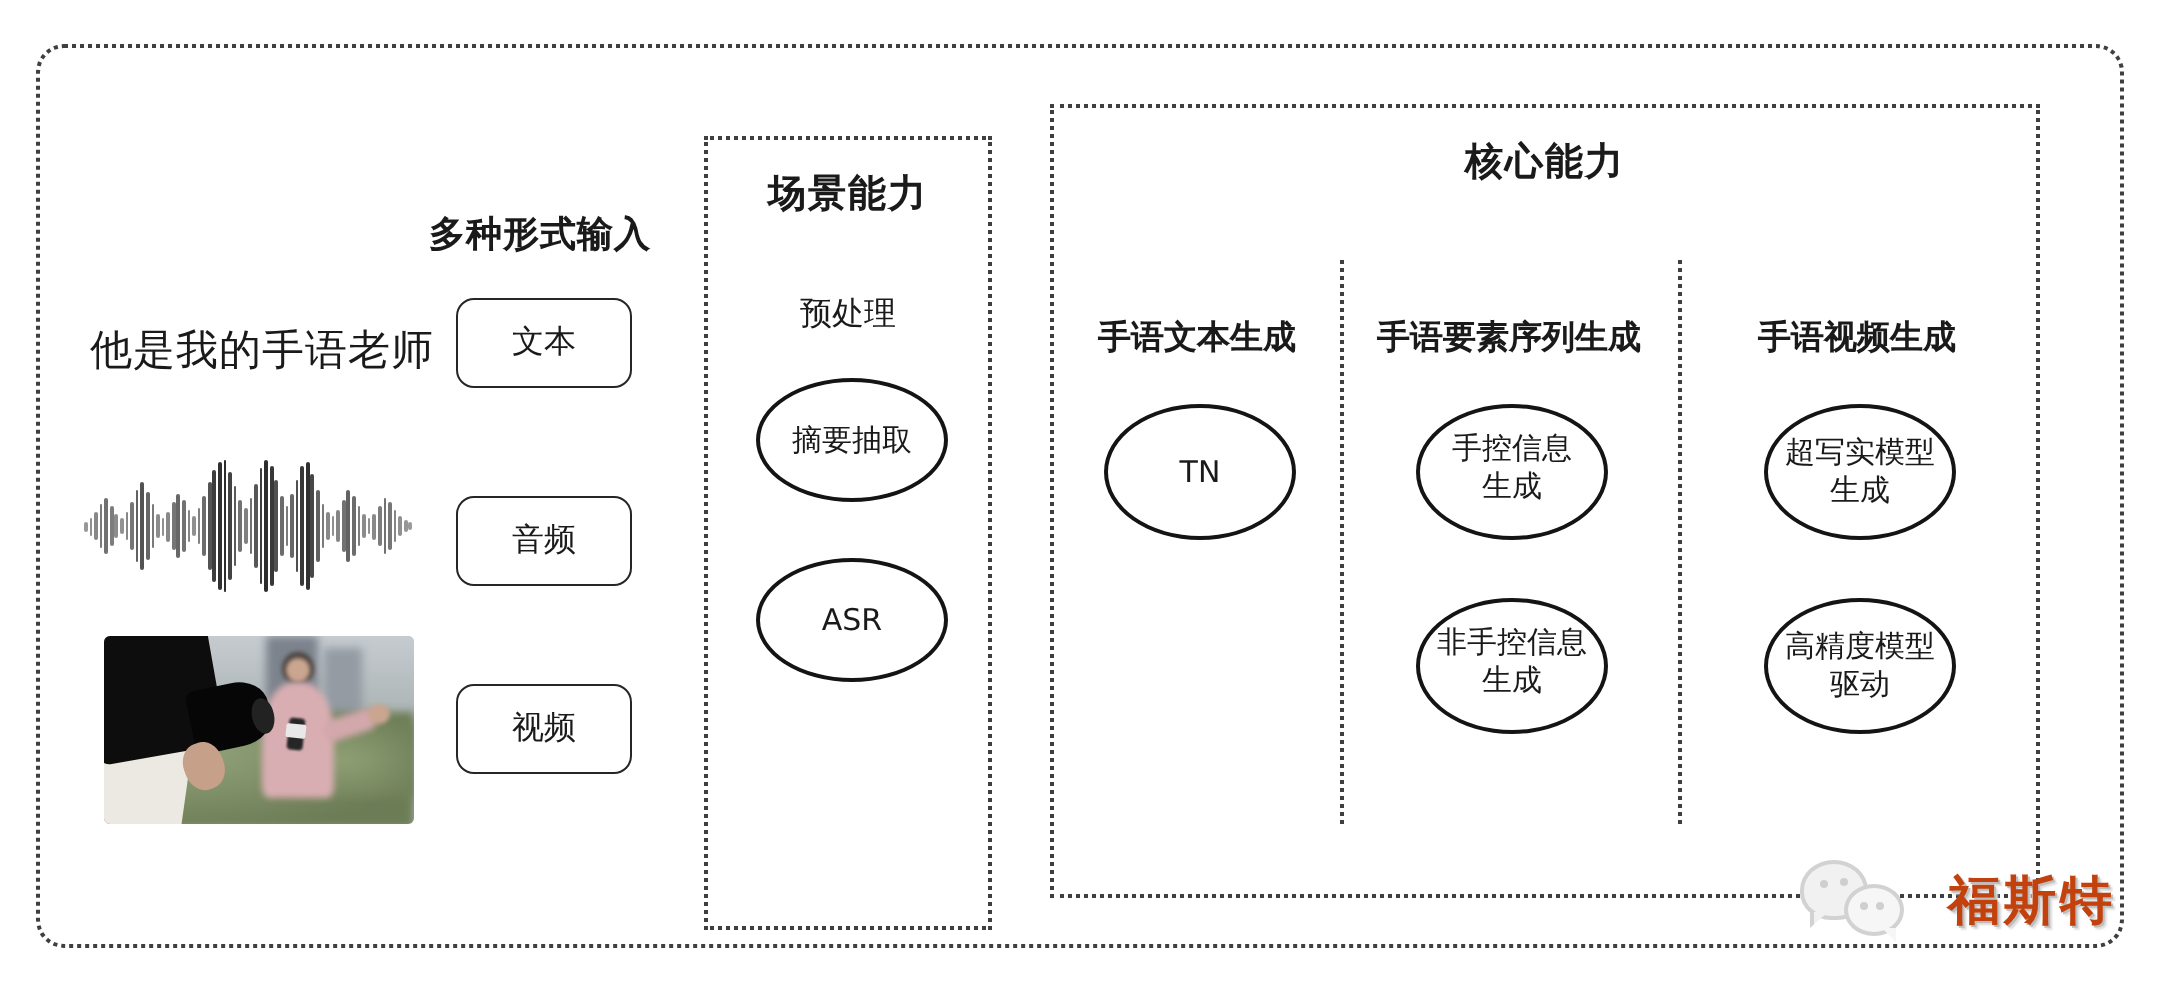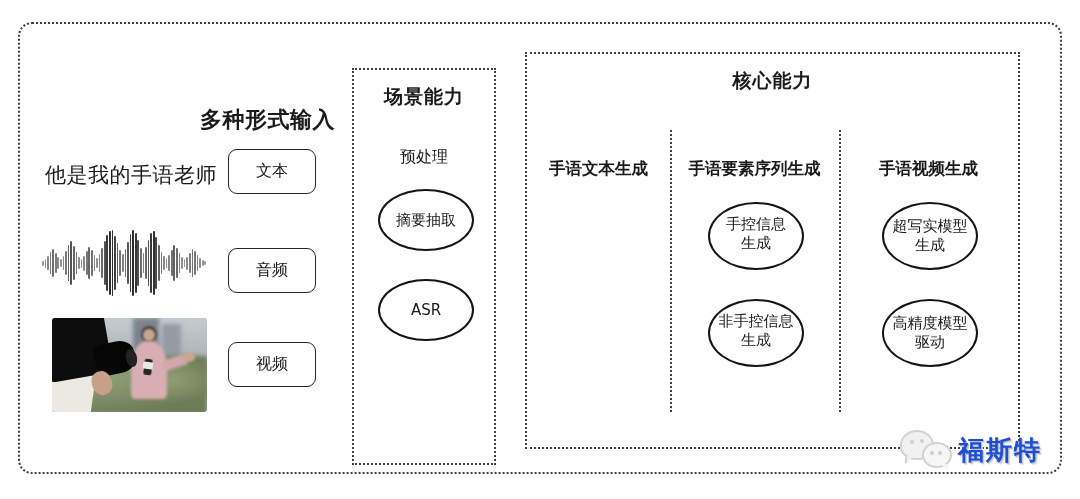--- a/index.html
+++ b/index.html
@@ -3,22 +3,22 @@
 <meta charset="utf-8">
 <style>
   html,body{margin:0;padding:0;background:#ffffff;}
   body{font-family:"DejaVu Sans","Liberation Sans",sans-serif;color:#1a1a1a;}
   #canvas{position:relative;width:1080px;height:499px;background:#fff;overflow:hidden;}
 
   .dashed{border:2px dotted #3f3f3f;}
   #outer-border{position:absolute;left:18px;top:22px;width:1040px;height:448px;border-radius:14px;}
 
   
-  #input-title{position:absolute;left:200px;top:105px;width:140px;
-    font-size:22px;font-weight:700;letter-spacing:.5px;}
+  #input-title{position:absolute;left:200px;top:105px;width:140px;text-align:center;
+    font-size:18px;font-weight:700;letter-spacing:.5px;}
   #text-example{position:absolute;left:45px;top:161px;width:172px;font-size:21px;
     white-space:nowrap;letter-spacing:.5px;}
   .io-box{position:absolute;left:228px;width:86px;height:43px;border:1.6px solid #262626;
     border-radius:9px;display:flex;align-items:center;justify-content:center;
     font-size:16px;background:#fff;}
   #box-text{top:149px;}
   #box-audio{top:248px;}
   #box-video{top:342px;}
 
   
@@ -93,22 +93,22 @@
   #wechat-icon{position:relative;width:56px;height:44px;}
   #wechat-icon .b1{position:absolute;left:2px;top:2px;width:30px;height:26px;background:#f1f1f1;
     border:2px solid #d2d2d2;border-radius:50% 50% 46% 46%;}
   #wechat-icon .b1:after{content:"";position:absolute;left:3px;bottom:-6px;width:7px;height:8px;
     background:#f1f1f1;border-left:2px solid #d2d2d2;clip-path:polygon(0 0,100% 0,0 100%);}
   #wechat-icon .b2{position:absolute;left:24px;top:14px;width:26px;height:22px;background:#f6f6f6;
     border:2px solid #d2d2d2;border-radius:50%;}
   #wechat-icon .b2:after{content:"";position:absolute;right:2px;bottom:-5px;width:7px;height:7px;
     background:#f6f6f6;clip-path:polygon(100% 0,0 0,100% 100%);}
   .eye{position:absolute;width:4px;height:4px;background:#cfcfcf;border-radius:50%;}
-  #watermark-text{margin-left:4px;font-size:26px;font-weight:700;letter-spacing:2px;
-    color:#1d4ed8;text-shadow:1px 1px 0 #bdbdbd,2px 2px 1px #dddddd;}
+  #watermark-text{margin-left:20px;font-size:26px;font-weight:700;letter-spacing:2px;
+    color:#c2410c;text-shadow:1px 1px 0 #bdbdbd,2px 2px 1px #dddddd;}
 </style>
 </head>
 <body>
 
 <div id="canvas">
 
   <div id="outer-border" class="dashed"></div>
 
   <div id="input-title">多种形式输入</div>
   <div id="text-example">他是我的手语老师</div>
@@ -219,20 +219,21 @@
 
   <div id="core-box" class="dashed">
     <div class="box-title">核心能力</div>
     <div id="divider-1" class="divider"></div>
     <div id="divider-2" class="divider"></div>
 
     <div id="col-h1" class="col-header">手语文本生成</div>
     <div id="col-h2" class="col-header">手语要素序列生成</div>
     <div id="col-h3" class="col-header">手语视频生成</div>
 
+    <div class="oval core-oval row1 col1">TN</div>
     <div class="oval core-oval row1 col2">手控信息
 生成</div>
     <div class="oval core-oval row2 col2">非手控信息
 生成</div>
     <div class="oval core-oval row1 col3">超写实模型
 生成</div>
     <div class="oval core-oval row2 col3">高精度模型
 驱动</div>
   </div>
 

